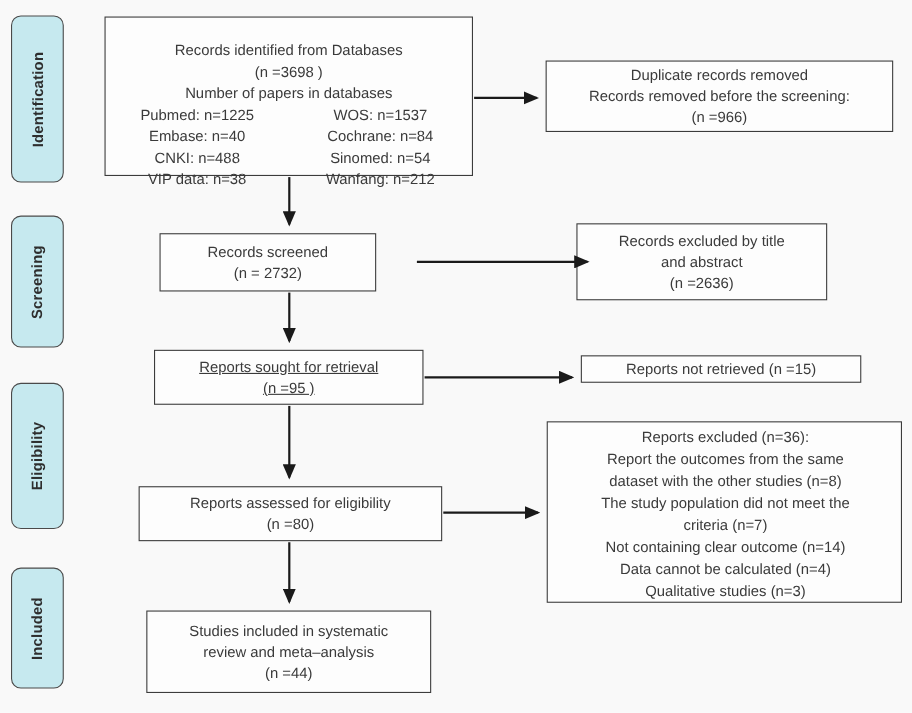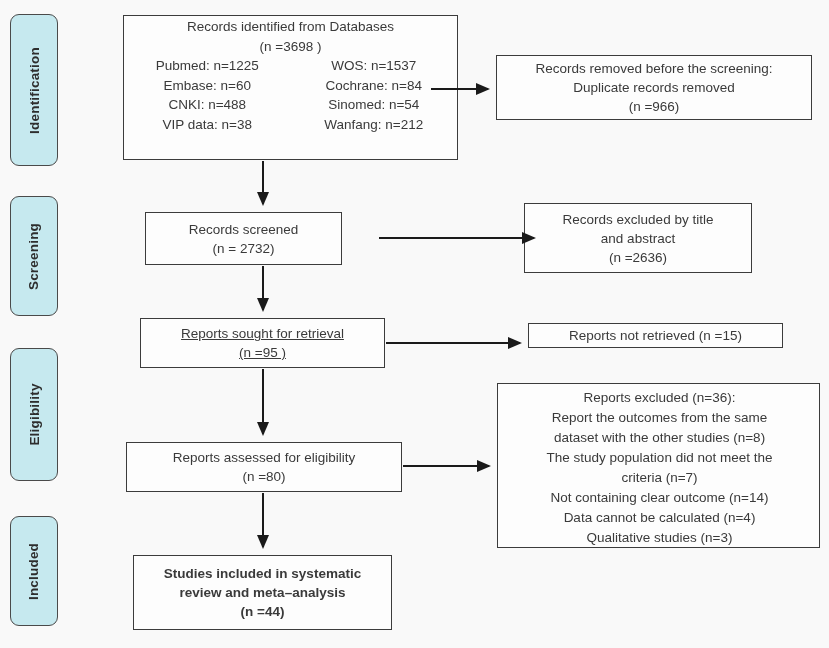--- a/index.html
+++ b/index.html
@@ -7,21 +7,21 @@
     position:relative;width:829px;height:648px;background:#f9f9f9;
     font-family:"Liberation Sans","DejaVu Sans",sans-serif;color:#3a3a3a;
     overflow:hidden;
   }
   .box{
     position:absolute;background:#fdfdfd;border:1.6px solid #3c3c3c;
     box-sizing:border-box;font-size:13.5px;line-height:19px;
     display:flex;flex-direction:column;justify-content:center;
     align-items:center;text-align:center;
   }
-  .box.top-pack{justify-content:flex-start;padding-top:1px;line-height:19.5px;margin-left:28px;}
+  .box.top-pack{justify-content:flex-start;padding-top:20px;line-height:19.5px;}
   .box.left-align{
     align-items:center;text-align:left;justify-content:flex-start;
     padding:4px 8px 4px 10px;line-height:20px;
   }
   .dbgrid{display:grid;grid-template-columns:1fr 1fr;width:100%;}
   .dbgrid div{text-align:center;}
   .stage{
     position:absolute;background:#c6e9ef;border:1.6px solid #4a4a4a;
     border-radius:9px;box-sizing:border-box;
     display:flex;align-items:center;justify-content:center;
@@ -46,24 +46,25 @@
   <div class="stage" style="left:10px;top:348px;width:48px;height:133px;">
     <span>Eligibility</span>
   </div>
   <div class="stage" style="left:10px;top:516px;width:48px;height:110px;">
     <span>Included</span>
   </div>
 
   <div class="box top-pack" style="left:95px;top:15px;width:335px;height:145px;">
     <div>Records identified from Databases</div>
     <div>(n =3698 )</div>
+    <div>Number of papers in databases</div>
     <div class="dbgrid">
       <div>Pubmed: n=1225</div>
       <div>WOS: n=1537</div>
-      <div>Embase: n=60</div>
+      <div>Embase: n=40</div>
       <div>Cochrane: n=84</div>
       <div>CNKI: n=488</div>
       <div>Sinomed: n=54</div>
       <div>VIP data: n=38</div>
       <div>Wanfang: n=212</div>
     </div>
   </div>
 
   <div class="box" style="left:145px;top:212px;width:197px;height:53px;">
     <div>Records screened</div>
@@ -73,29 +74,29 @@
   <div class="box" style="left:140px;top:318px;width:245px;height:50px;text-decoration:underline;">
     <div>Reports sought for retrieval</div>
     <div>(n =95 )</div>
   </div>
 
   <div class="box" style="left:126px;top:442px;width:276px;height:50px;">
     <div>Reports assessed for eligibility</div>
     <div>(n =80)</div>
   </div>
 
-  <div class="box" style="left:133px;top:555px;width:259px;height:75px;font-weight:bold;">
+  <div class="box" style="left:133px;top:555px;width:259px;height:75px;">
     <div>Studies included in systematic</div>
     <div>review and meta–analysis</div>
     <div>(n =44)</div>
   </div>
 
   <div class="box" style="left:496px;top:55px;width:316px;height:65px;">
+    <div>Duplicate records removed</div>
     <div>Records removed before the screening:</div>
-    <div>Duplicate records removed</div>
     <div>(n =966)</div>
   </div>
 
   <div class="box" style="left:524px;top:203px;width:228px;height:70px;">
     <div>Records excluded by title</div>
     <div>and abstract</div>
     <div>(n =2636)</div>
   </div>
 
   <div class="box" style="left:528px;top:323px;width:255px;height:25px;">

